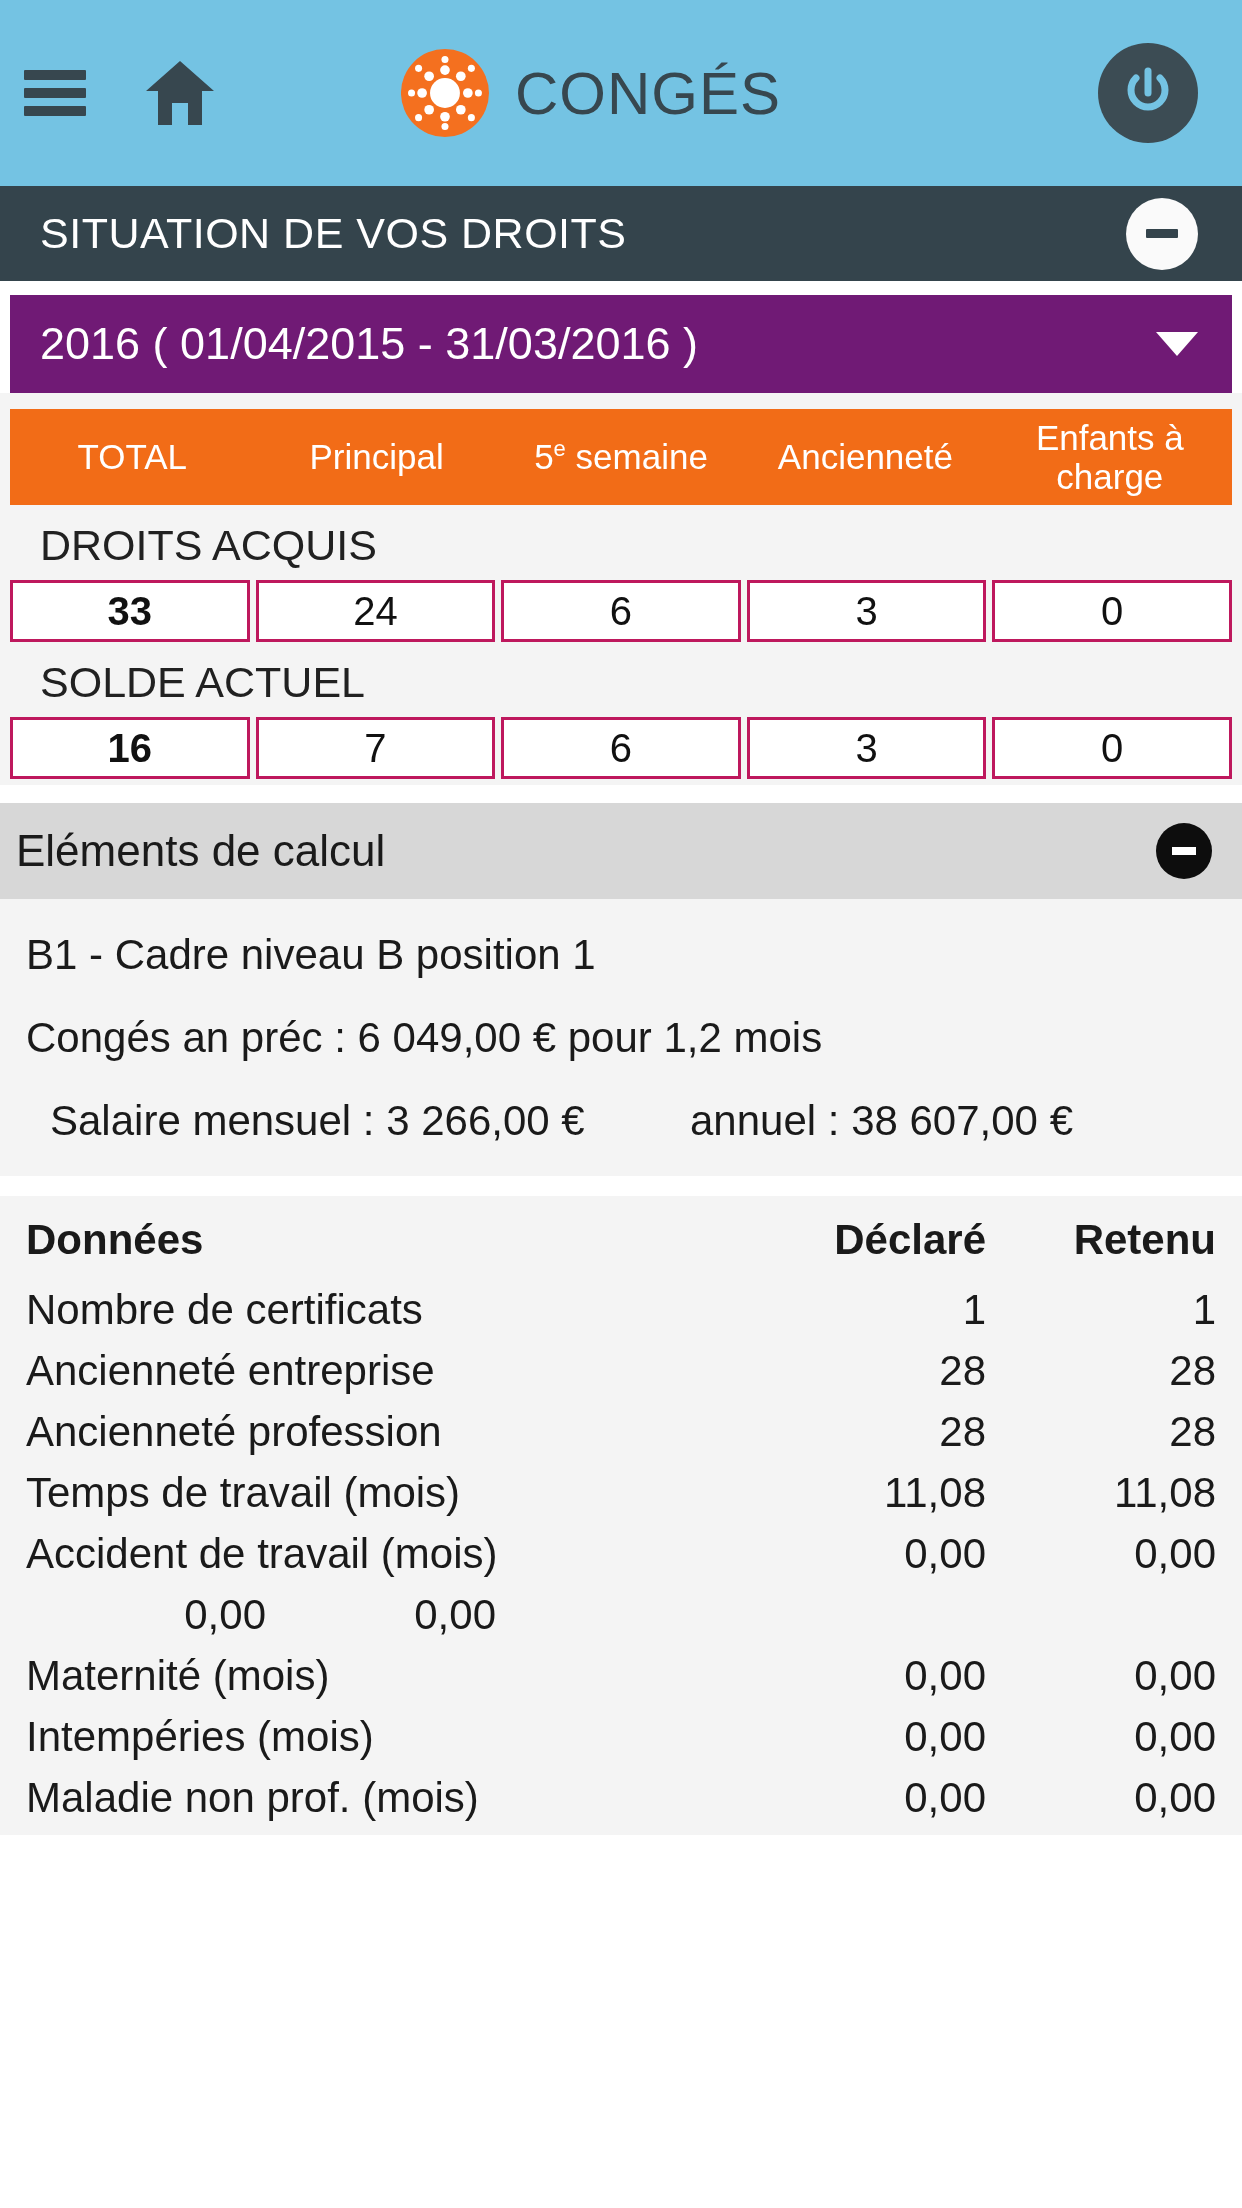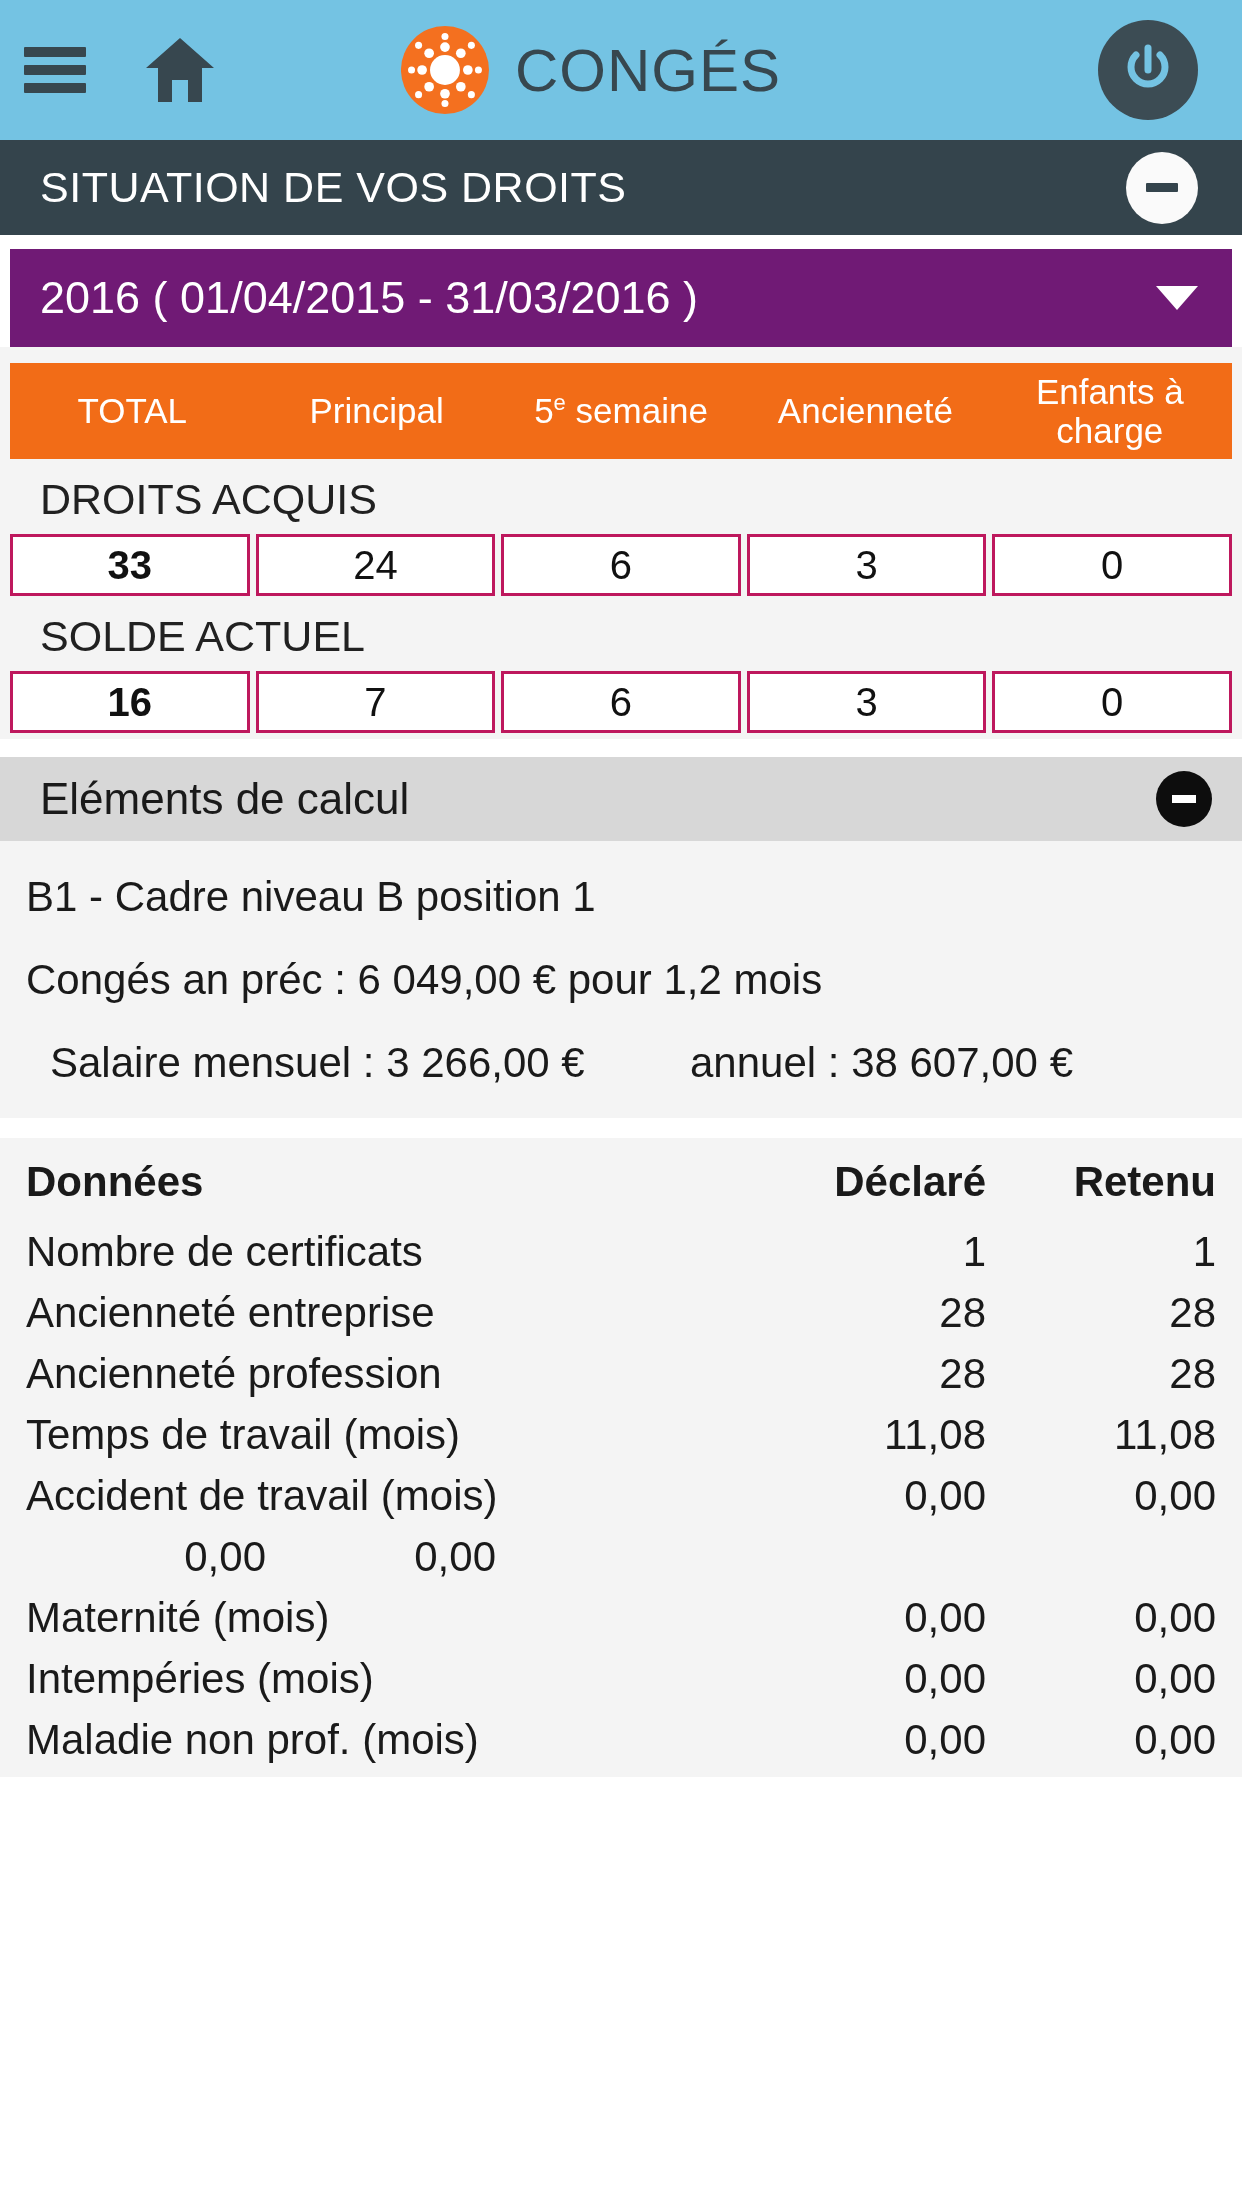--- a/index.html
+++ b/index.html
@@ -7,21 +7,21 @@
     width: 1242px;
     height: 2208px;
     background: #ffffff;
     font-family: "Liberation Sans", sans-serif;
     overflow: hidden;
   }
   body { position: relative; }
 
   
   .appbar {
-    height: 140px;
+    height: 186px;
     background: #74c3e3;
     display: flex;
     align-items: center;
     padding: 0 24px;
     position: relative;
   }
   .appbar-left { display: flex; align-items: center; gap: 58px; }
 
   .hamburger-icon {
     width: 62px; height: 46px;
@@ -164,25 +164,25 @@
     align-items: center;
     justify-content: center;
     font-size: 40px;
     color: #111111;
   }
   .val-cell.total { font-weight: bold; }
 
   
   .calc-bar {
     margin-top: 18px;
-    height: 84px;
+    height: 96px;
     background: #d7d7d7;
     display: flex;
     align-items: center;
-    padding: 0 40px;
+    padding: 0 16px;
     position: relative;
   }
   .calc-bar-title { font-size: 44px; color: #1a1a1a; }
   .calc-collapse {
     position: absolute;
     right: 30px; top: 50%;
     transform: translateY(-50%);
     width: 56px; height: 56px;
     border-radius: 50%;
     background: #0d0d0d;

